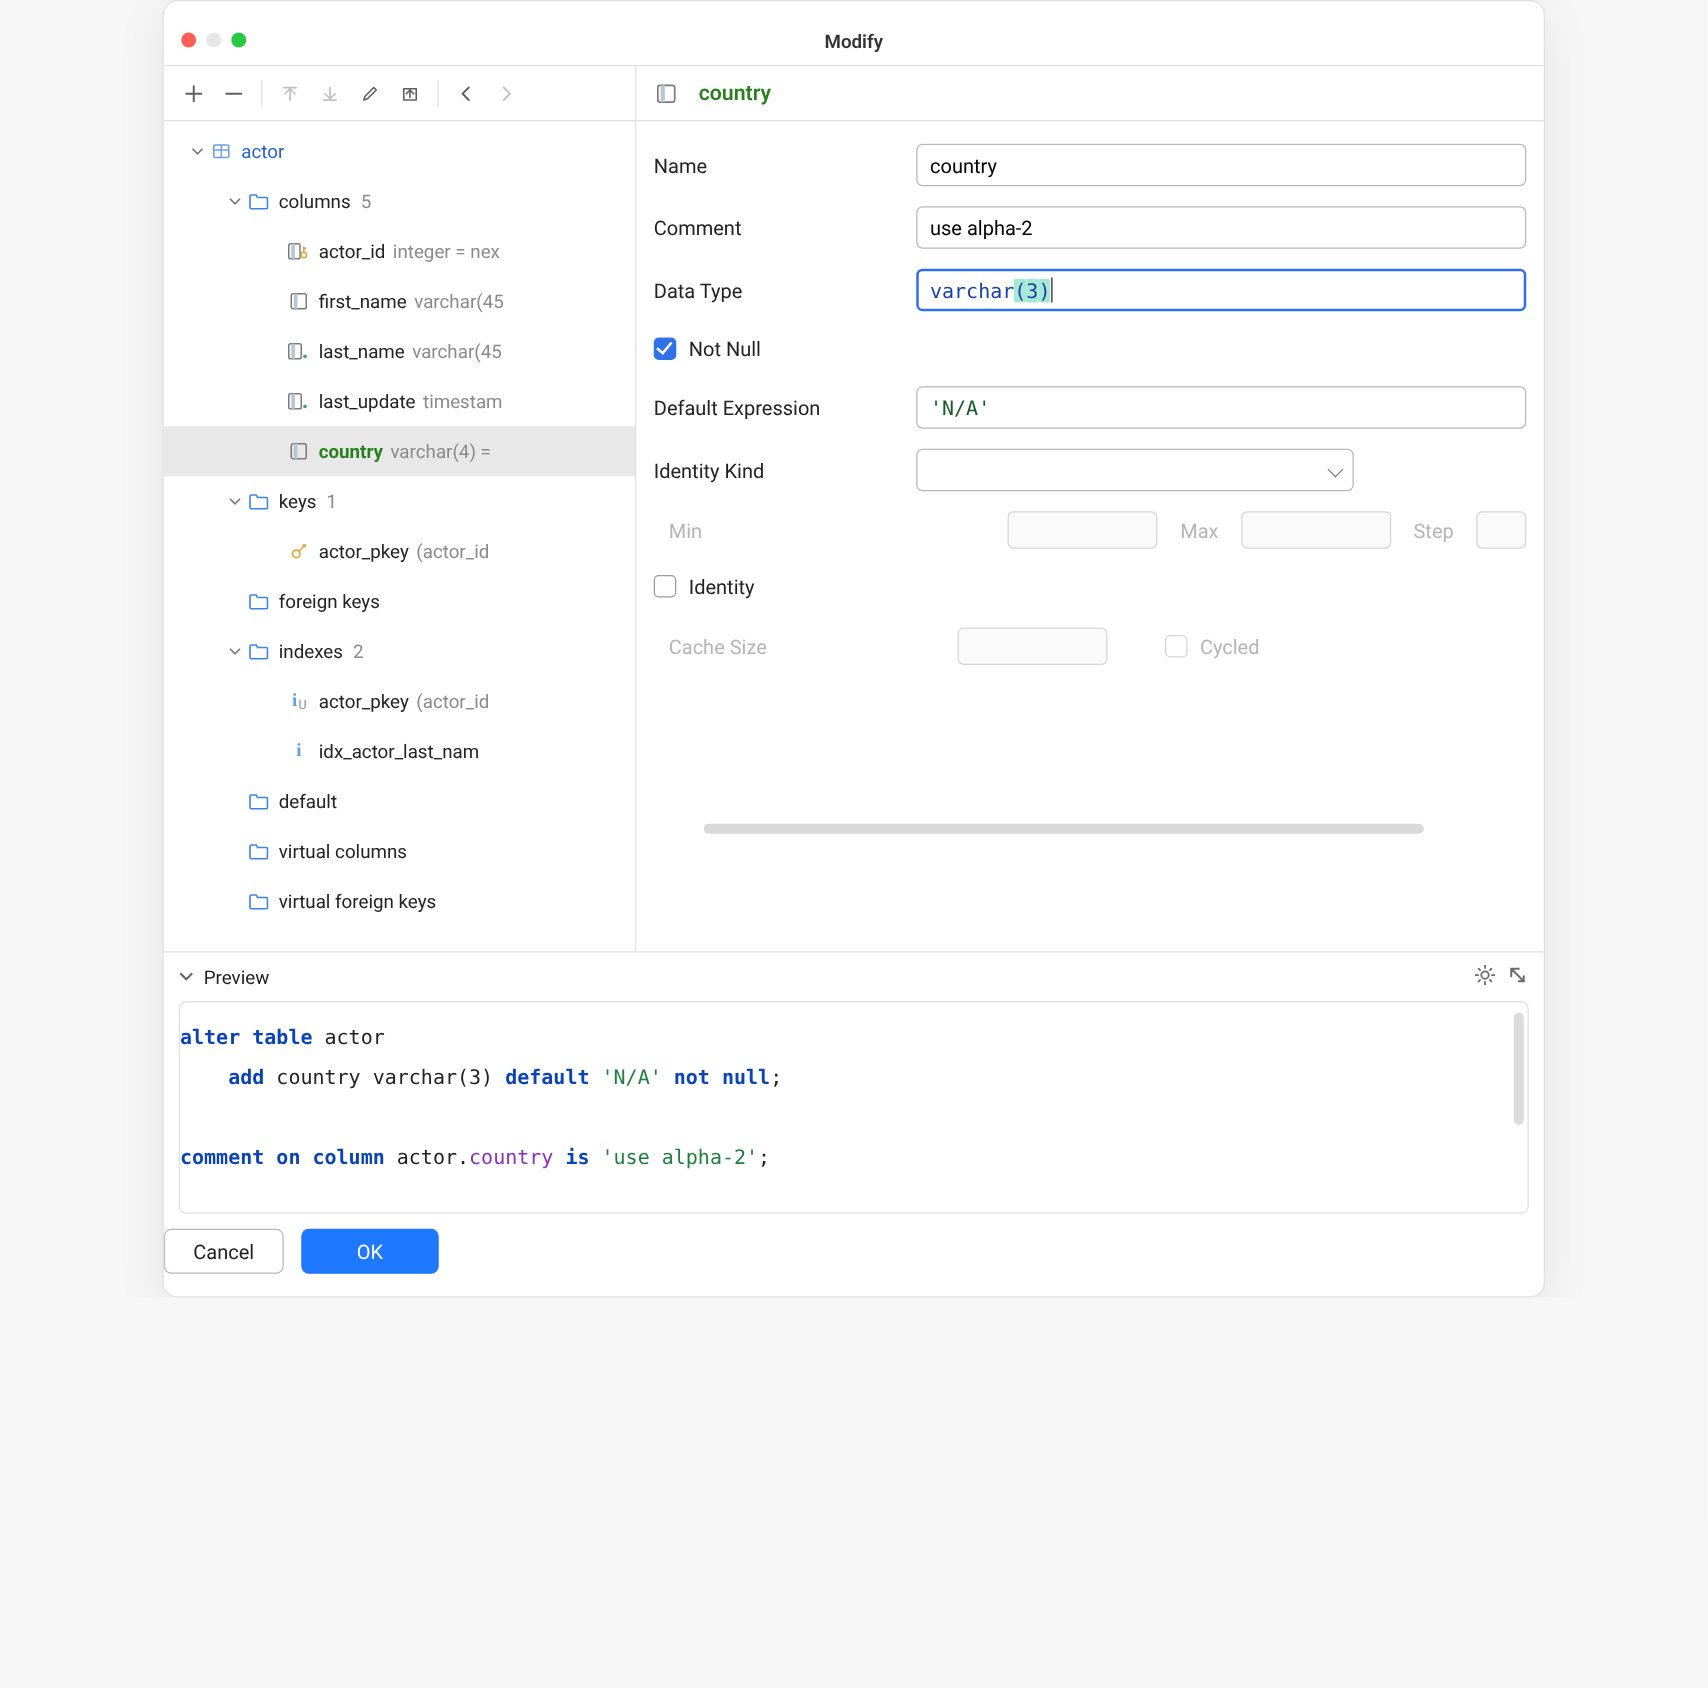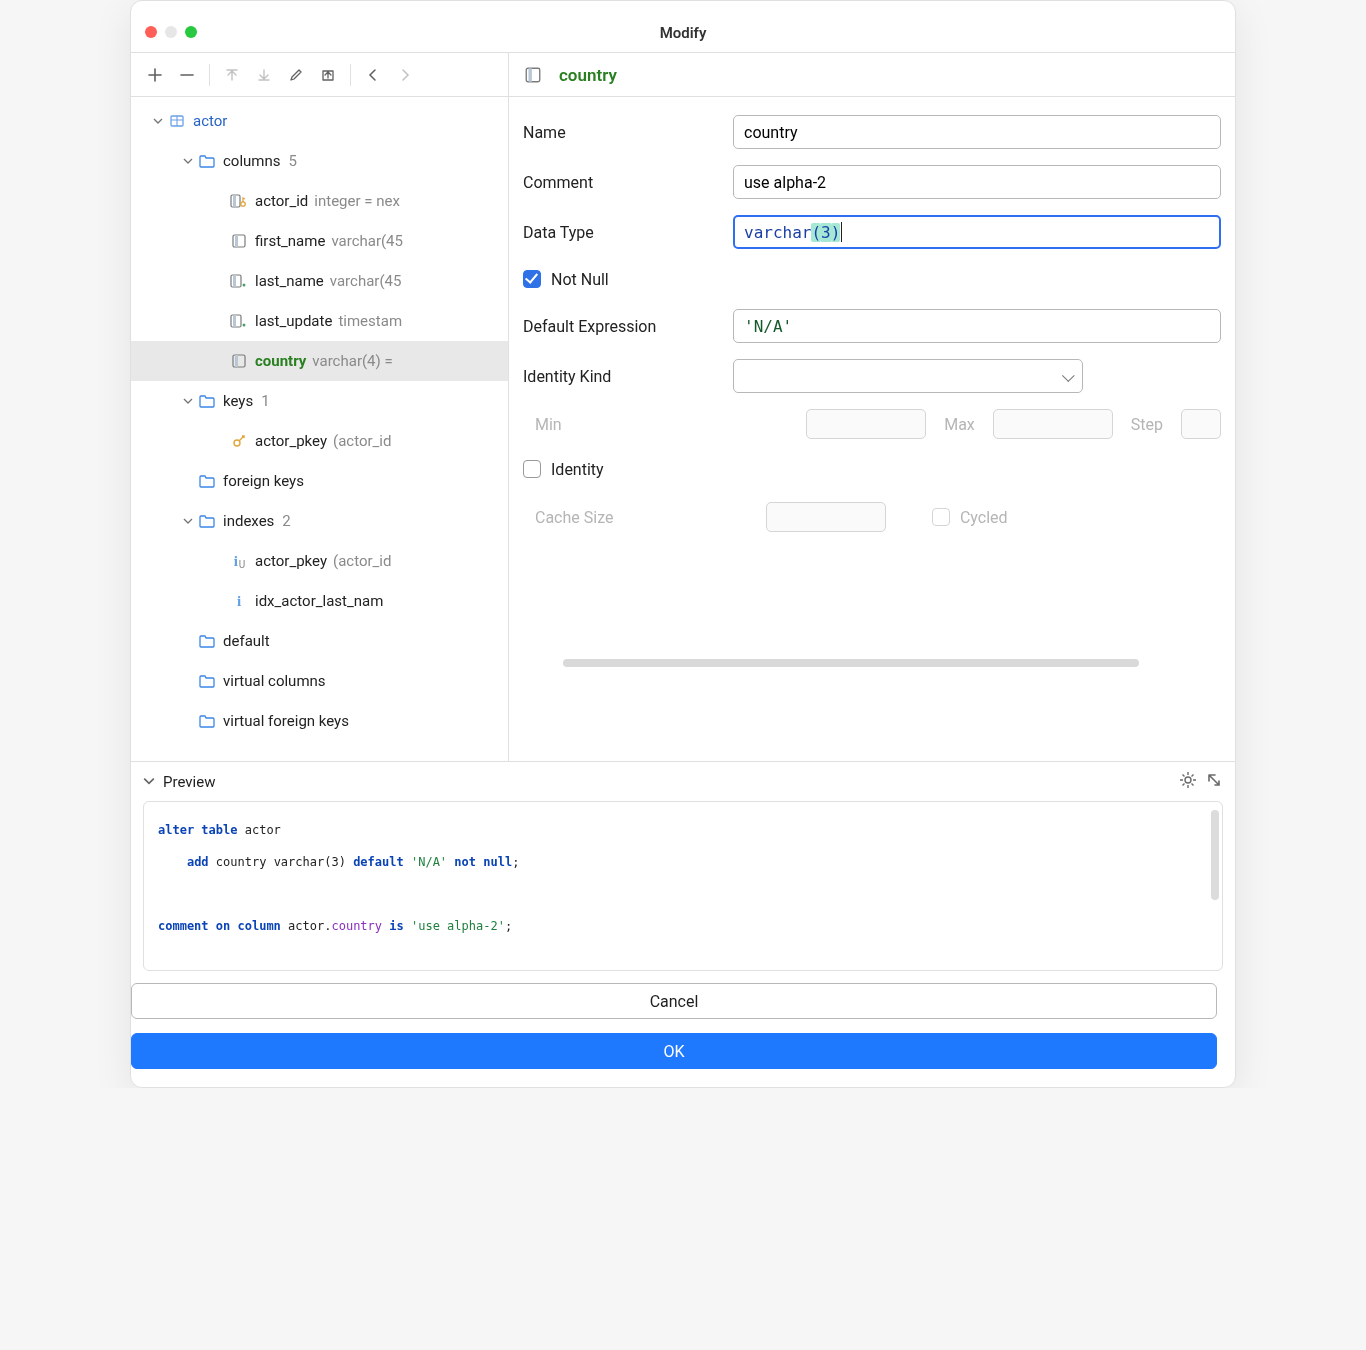--- a/index.html
+++ b/index.html
@@ -90,29 +90,29 @@
   .dt-base { color:#1a3fa6;}
   .dt-paren { background:var(--hl); color:#1a3fa6; border-radius:2px;}
   .dt-num { color:#1a3fa6;}
   .cursor-bar { width:1px; height:20px; background:#222; margin-left:1px; }
   .hscroll { height:10px; background:transparent; position:relative; margin:6px 12px 0 12px;}
   .hscroll .thumb { position:absolute; left:6%; width:82%; height:8px; background:#d9d9d9; border-radius:4px;}
   
   .preview-bar { display:flex; align-items:center; height:40px; padding:0 12px; gap:8px; border-top:1px solid var(--border-light);}
   .preview-bar .sp { flex:1;}
   .preview-bar svg { color:#6a6a6a;}
-  .preview { margin:0 12px 12px 12px; border:1px solid var(--border-light); border-radius:6px; padding:12px 14px; font-family:ui-monospace,SFMono-Regular,Menlo,Consolas,monospace; font-size:12px; line-height:32px; position:relative; min-height:170px; white-space:pre;}
+  .preview { margin:0 12px 12px 12px; border:1px solid var(--border-light); border-radius:6px; padding:12px 0; font-family:ui-monospace,SFMono-Regular,Menlo,Consolas,monospace; font-size:16px; line-height:32px; position:relative; min-height:170px; white-space:pre;}
   .preview .sb { position:absolute; right:3px; top:8px; width:8px; height:90px; background:#dcdcdc; border-radius:4px;}
   .kw { color:var(--kw); font-weight:600;}
   .ident { color:#222;}
   .func { color:#222;}
   .pname { color:var(--purple);}
   .str { color:#1e7f3e;}
   
-  .footer { display:flex; justify-content:flex-start; gap:14px; padding:0 18px 18px 0;flex-direction:column;}
+  .footer { display:flex; justify-content:flex-start; gap:14px; padding:0 18px 18px 0;}
   .btn { height:36px; min-width:96px; border-radius:6px; border:1px solid var(--input-border); background:#fff; font-size:16px; display:flex; align-items:center; justify-content:center;}
   .btn.primary { background:#1f79ff; color:#fff; border-color:#1f79ff; min-width:110px;}
   
 </style>
 </head>
 <body>
 
 <div class="window">
 
   <div class="titlebar">

